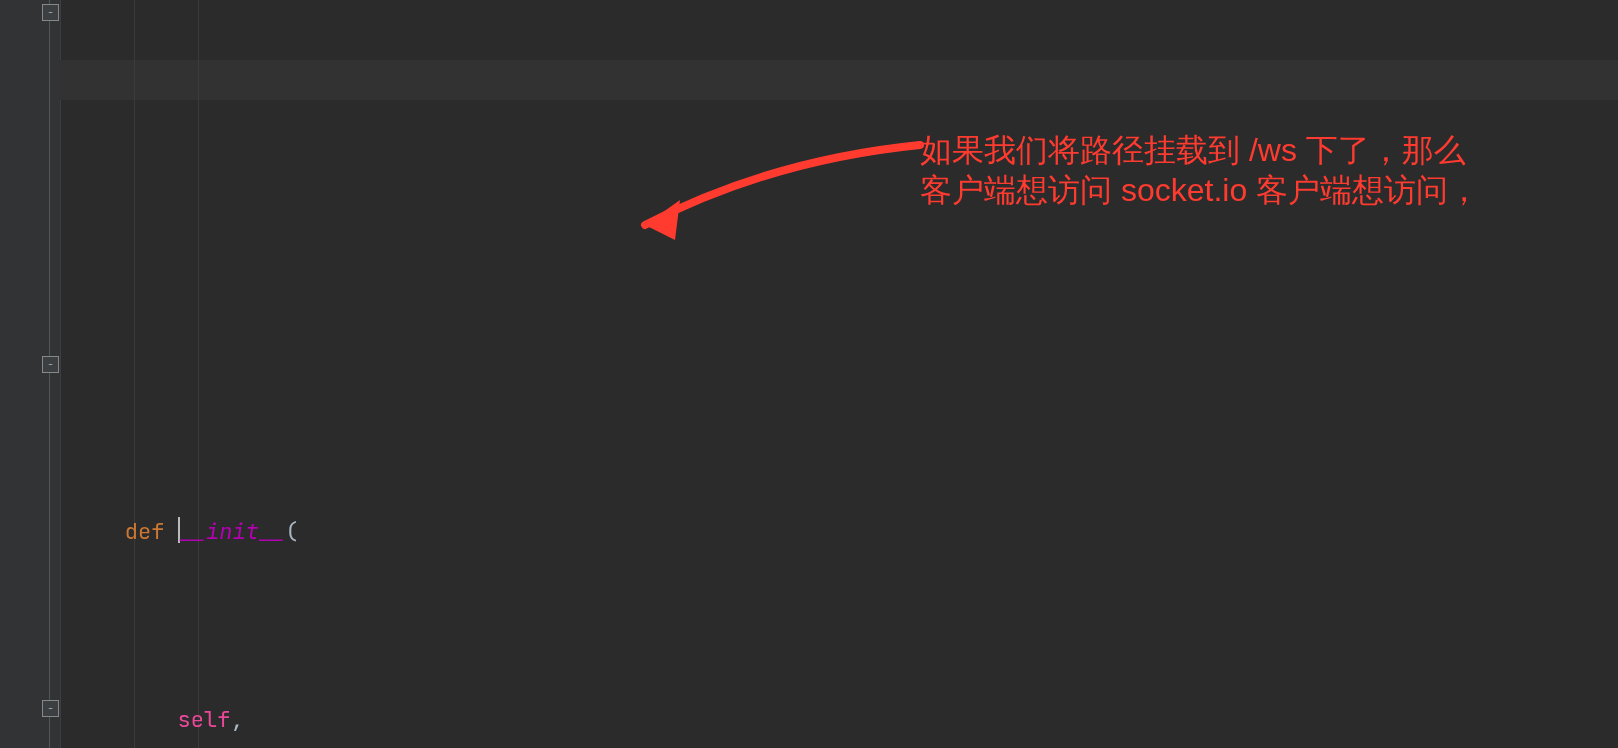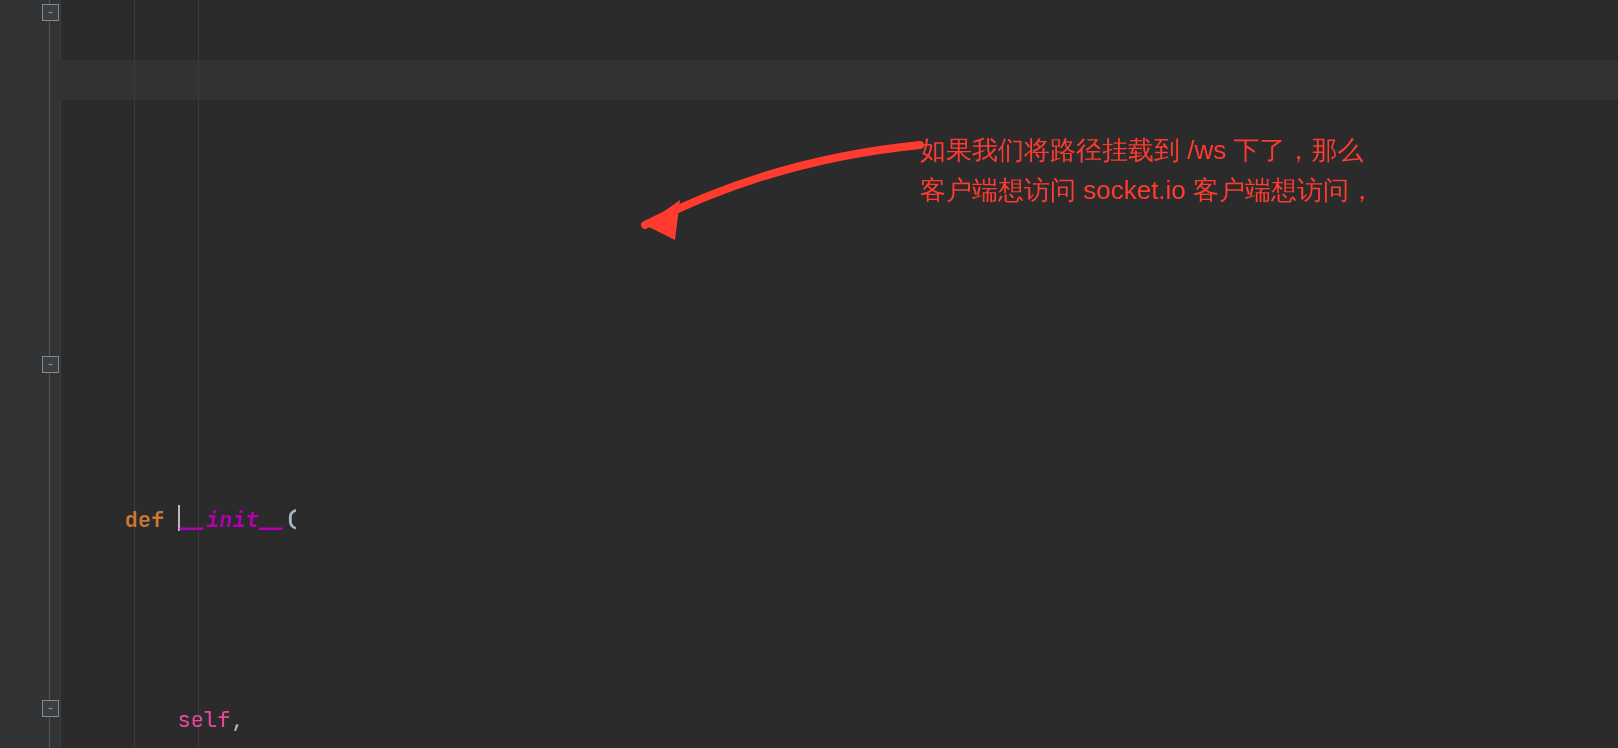--- a/index.html
+++ b/index.html
@@ -68,21 +68,21 @@
   }
   .indent-guide{
     position:absolute;
     top:0;bottom:0;width:1px;
     background:#3b3b3b;
   }
   .annotation{
     position:absolute;
     color:#ff3b30;
     font-family:"PingFang SC","Microsoft YaHei",sans-serif;
-    font-size:26px;
+    font-size:32px;
     line-height:40px;
     font-weight:400;
   }
   .arrow-svg{
     position:absolute;
     pointer-events:none;
   }
 </style>
 </head>
 <body>
@@ -96,21 +96,21 @@
 
 <div class="code-area">
   <div class="hl-line" style="top:60px;"></div>
   <div class="indent-guide" style="left:74px;"></div>
   <div class="indent-guide" style="left:138px;"></div>
 
   
   <div class="line">&nbsp;</div>
 
   
-  <div class="line" style="top:20px;font-weight:bold;">    <span class="kw">def</span><span> </span><span class="cursor-box"></span><span class="dunder">__init__</span><span class="paren">(</span></div>
+  <div class="line" style="top:32px;">    <span class="kw">def</span><span> </span><span class="cursor-box"></span><span class="dunder">__init__</span><span class="paren">(</span></div>
 
   
   <div class="line" style="top:20px;"><span>        </span><span class="self">self</span><span class="op">,</span></div>
 
   
   
 
   
   
 

